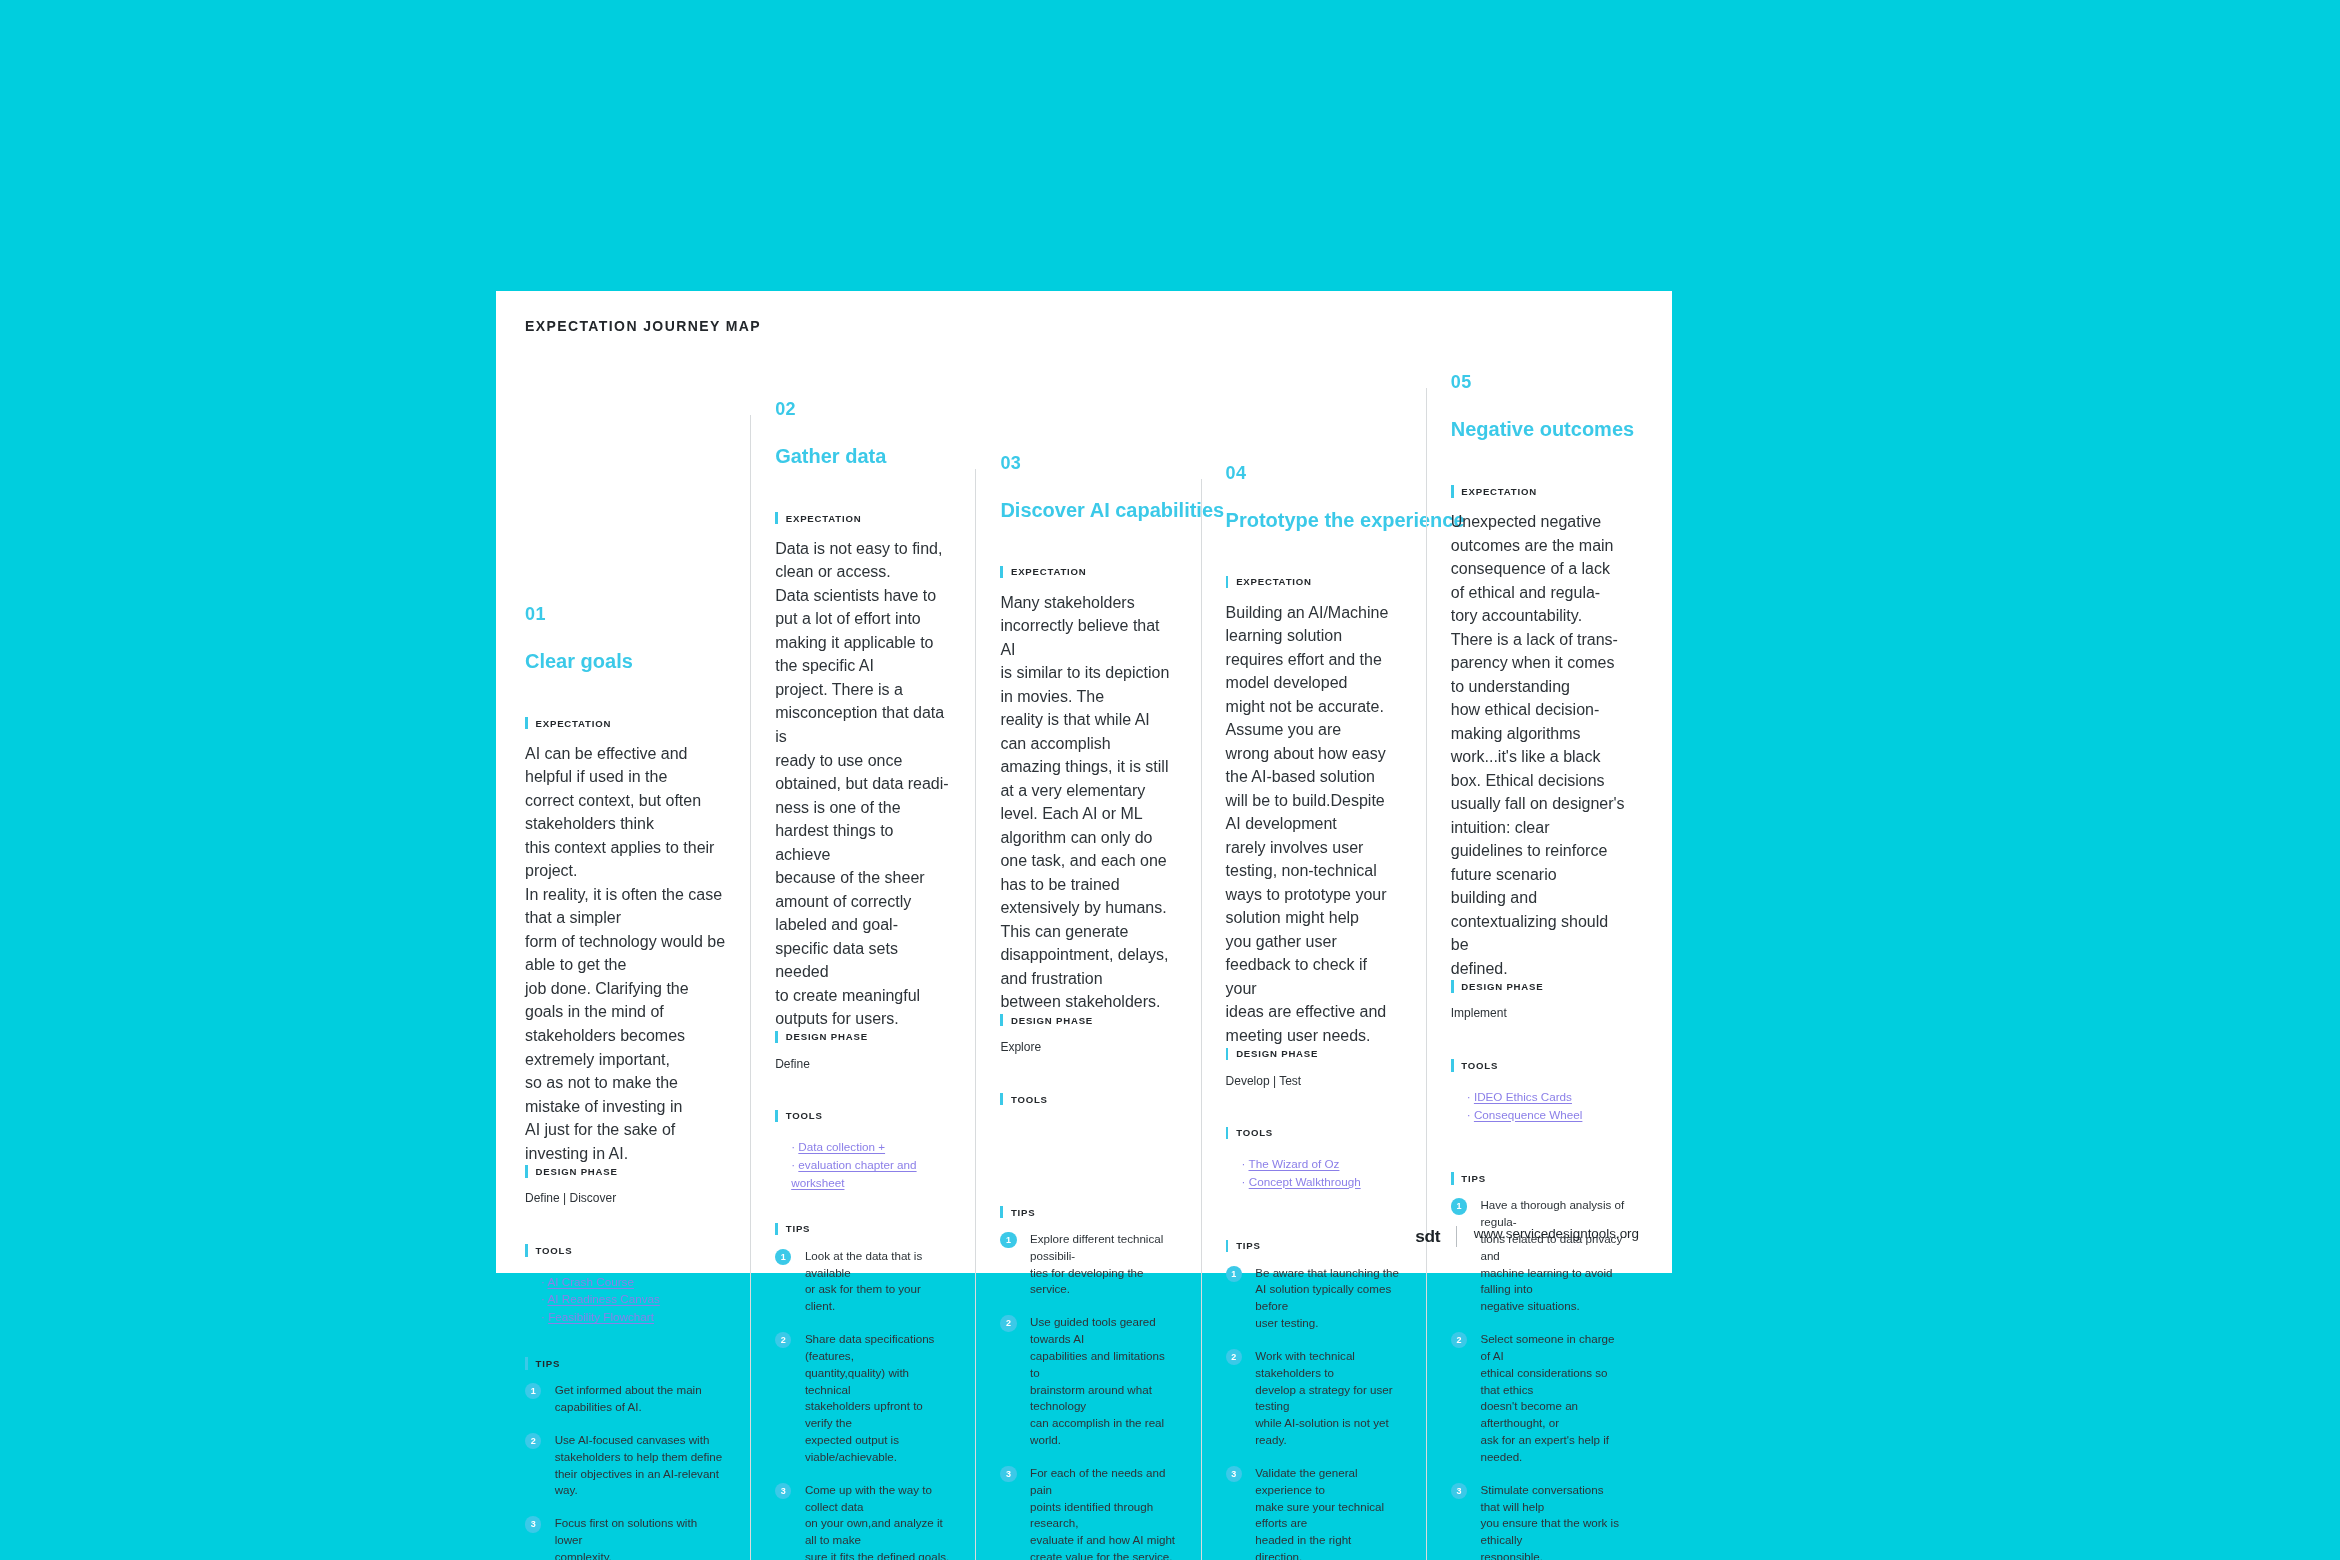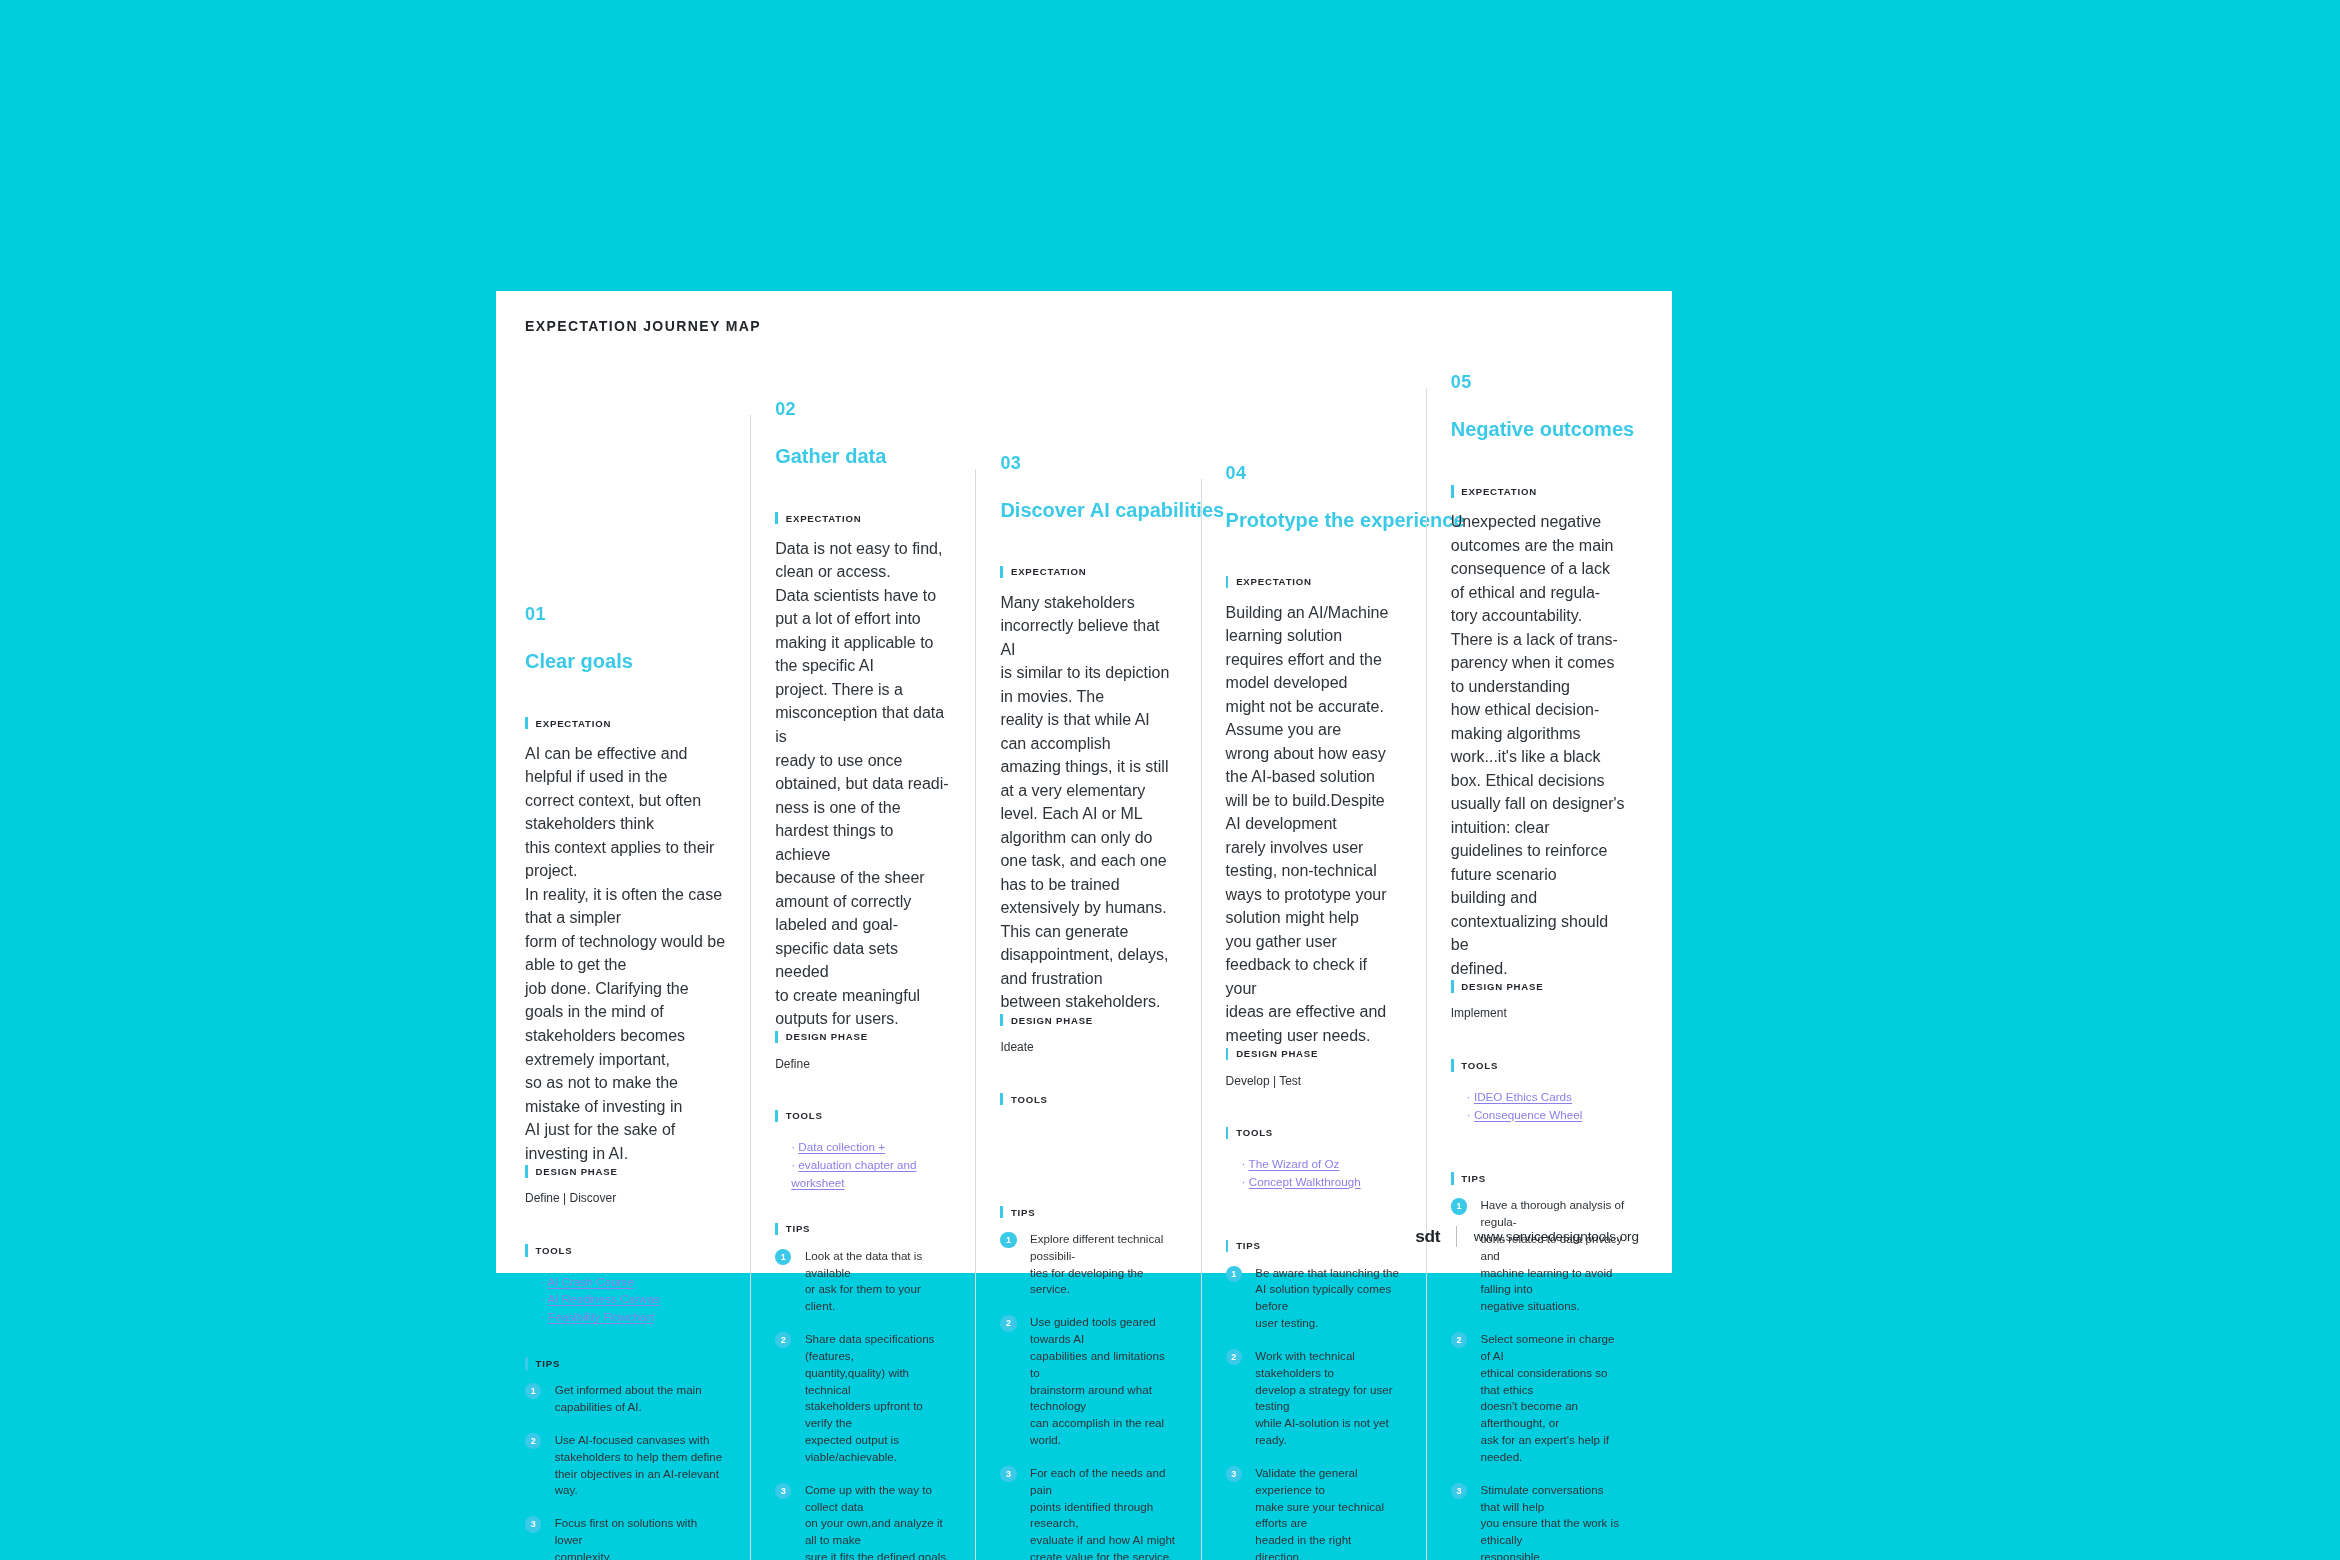--- a/index.html
+++ b/index.html
@@ -164,21 +164,20 @@
     line-height: 1.45;
     color: #2d3338;
     white-space: pre-line;
   }
 
   #footer {
     position: absolute;
     right: 33px;
     bottom: 26px;
     display: flex;
-    align-items: center;
   }
   #footer .brand {
     font-size: 17.3px;
     font-weight: bold;
     color: #1d2327;
     letter-spacing: -0.3px;
   }
   #footer .divider {
     width: 1px;
     height: 21px;
@@ -341,21 +340,21 @@
 one task, and each one has to be trained
 extensively by humans. This can generate
 disappointment, delays, and frustration
 between stakeholders.</div>
           </div>
           <div class="block-phase">
             <div class="section-label">
               <span class="tick"></span>
               <span class="lbl">DESIGN PHASE</span>
             </div>
-            <div class="phase-value">Ideate</div>
+            <div class="phase-value">Explore</div>
           </div>
           <div class="block-tools">
             <div class="section-label">
               <span class="tick"></span>
               <span class="lbl">TOOLS</span>
             </div>
           </div>
           <div class="block-tips">
             <div class="section-label">
               <span class="tick"></span>

